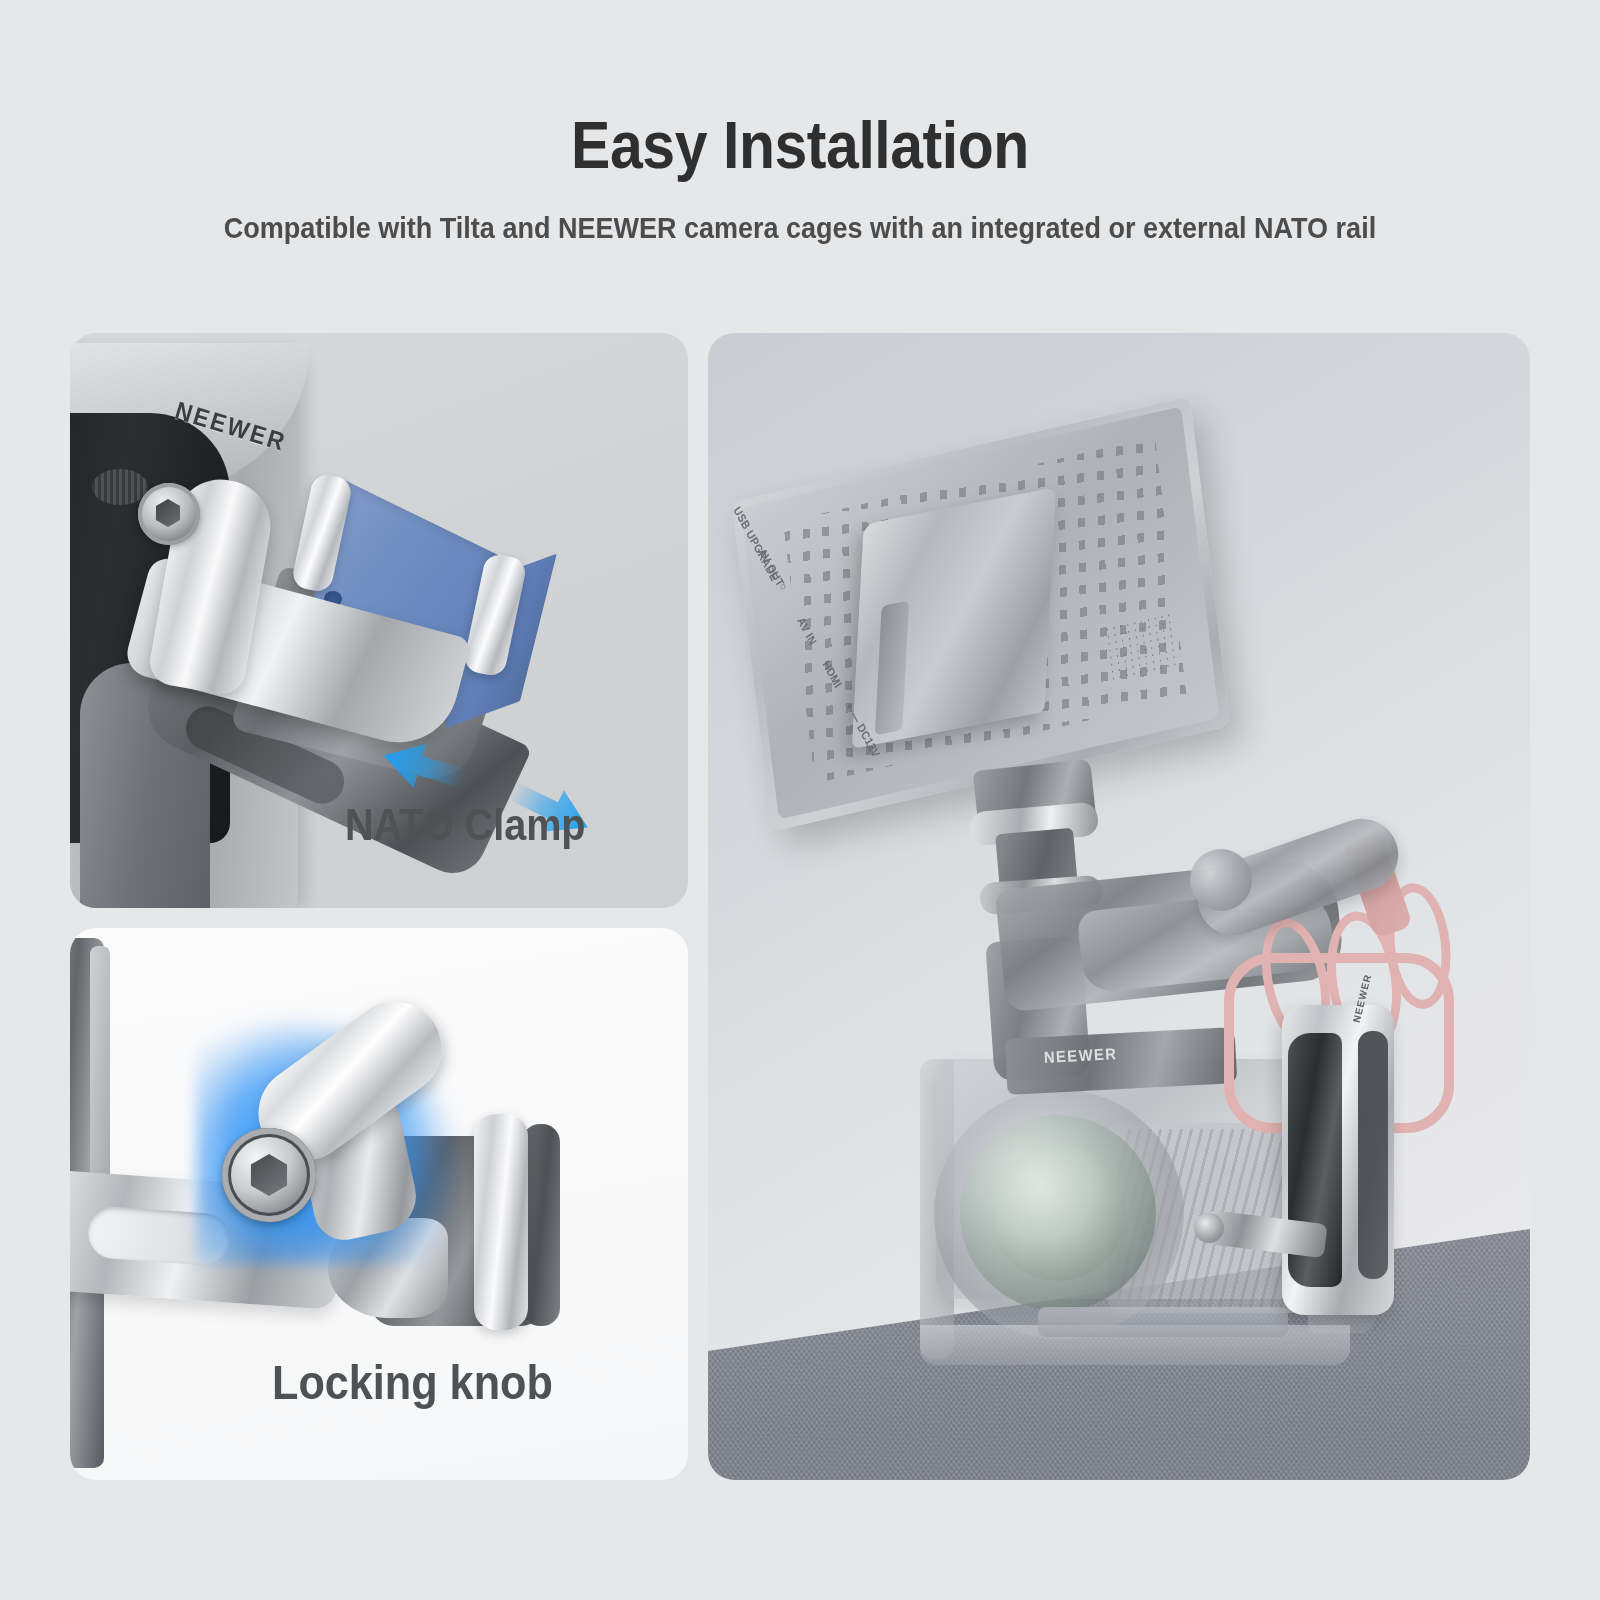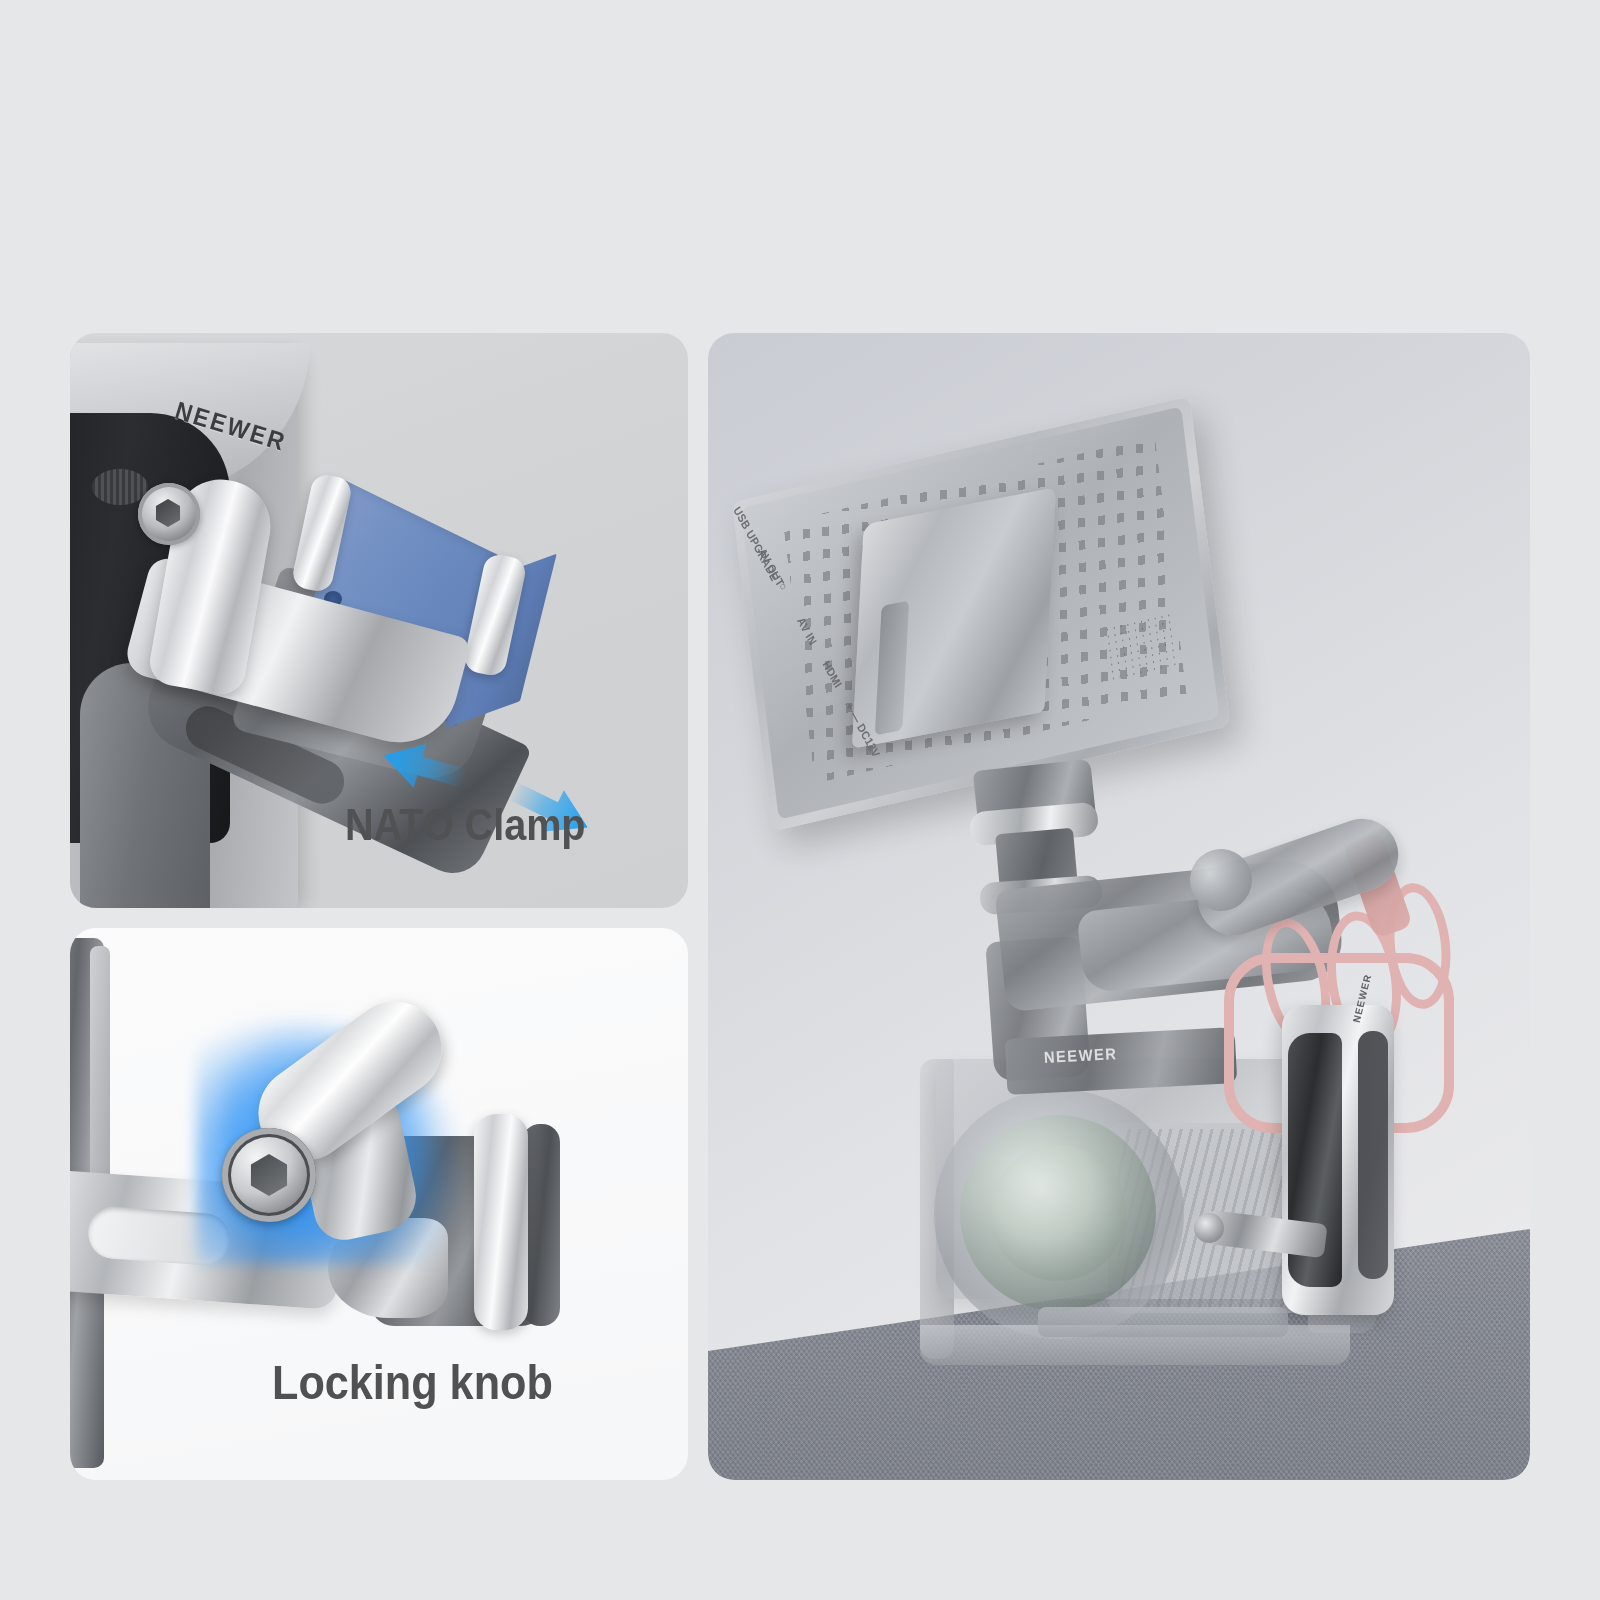--- a/index.html
+++ b/index.html
@@ -500,20 +500,24 @@
   #nato-link-knob {
     left: 486px; top: 880px; width: 30px; height: 30px; border-radius: 50%;
     background: radial-gradient(circle at 38% 34%, #e8e9eb, #9b9ea2 60%, #6e7175);
   }
 </style>
 </head>
 <body>
 
 <div id="page">
 
+  <div id="header">
+    <h1 id="title">Easy Installation</h1>
+    <p id="subtitle">Compatible with Tilta and NEEWER camera cages with an integrated or external NATO rail</p>
+  </div>
 
   <div class="panel" id="panel-clamp">
 
     <div class="art" id="cage-body"></div>
     <div class="art" id="cage-top-arc"></div>
     <div class="art" id="cage-inner-dark"></div>
     <div class="art" id="cage-inner-cut"></div>
     <div class="art" id="cage-screw"></div>
     <div class="art panel-label" id="neewer-brand" style="position:absolute;">NEEWER</div>
 

